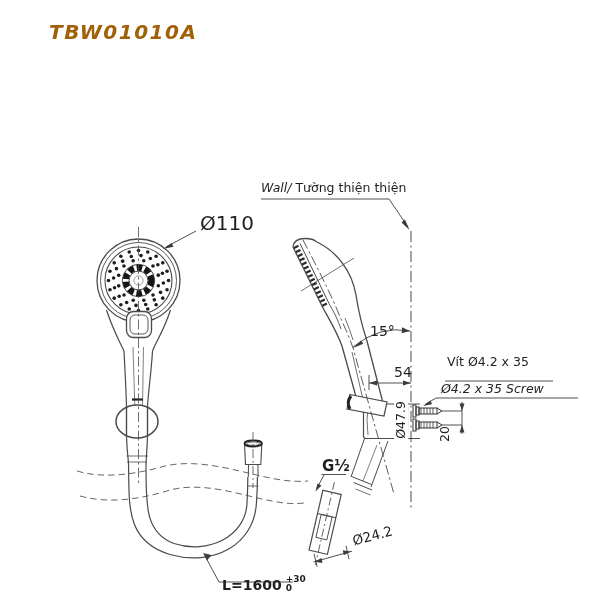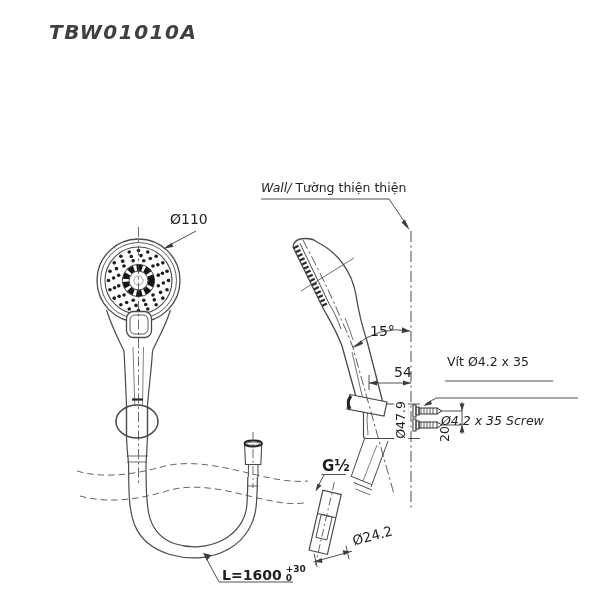--- a/index.html
+++ b/index.html
@@ -1,33 +1,33 @@
 <!DOCTYPE html>
 <html><head>
 <meta charset="utf-8">
 <style>
   html,body{margin:0;padding:0;}
   body{width:600px;height:600px;background:#ffffff;font-family:"DejaVu Sans","Liberation Sans",sans-serif;overflow:hidden;}
   #stage{position:relative;width:600px;height:600px;background:#ffffff;}
   #lineart{position:absolute;left:0;top:0;}
   .lbl{position:absolute;color:#1f1f23;font-size:14px;white-space:nowrap;line-height:1.1;}
-  .title{position:absolute;left:49px;top:20px;font-size:20px;font-weight:bold;font-style:italic;letter-spacing:1.5px;color:#404040;}
+  .title{position:absolute;left:49px;top:20px;font-size:20px;font-weight:bold;font-style:italic;letter-spacing:1.5px;color:#a16207;}
   .wall-label{left:261px;top:181px;font-size:12.5px;}
   .wall-label .it{font-style:italic;}
-  .dia110{left:170px;top:212px;font-size:14px;}
+  .dia110{left:200px;top:212px;font-size:20px;}
   .angle15{left:370px;top:324px;}
   .dim54{left:394px;top:365px;}
   .dia479{left:401px;top:420px;transform:translate(-50%,-50%) rotate(-90deg);background:#ffffff;padding:0 2px;font-size:12.5px;}
   .screw-vi{left:447px;top:355px;font-size:12.5px;}
-  .screw-en{left:441px;top:382px;font-size:12.5px;font-style:italic;margin-top:32px;}
+  .screw-en{left:441px;top:382px;font-size:12.5px;font-style:italic;}
   .dim20{left:445px;top:434px;transform:translate(-50%,-50%) rotate(-90deg);font-size:12.5px;}
   .ghalf{left:322px;top:458px;font-weight:600;font-size:15px;}
   .dia242{left:351px;top:534px;transform:rotate(-15deg);transform-origin:left top;font-size:13.5px;}
   .hoselen{left:222px;top:564px;font-size:14px;font-weight:600;display:flex;align-items:flex-end;}
-  .tol{display:inline-flex;flex-direction:column;font-size:9px;font-weight:600;line-height:1.05;margin-left:4px;margin-top:1px;}
+  .tol{display:inline-flex;flex-direction:column;font-size:9px;font-weight:600;line-height:1.05;margin-left:4px;margin-top:11px;}
 </style>
 </head>
 <body>
 
 <div id="stage">
 
   <svg id="lineart" width="600" height="600" viewBox="0 0 600 600">
 
     <g fill="none" stroke="#4a4a4a" stroke-width="1">
 

